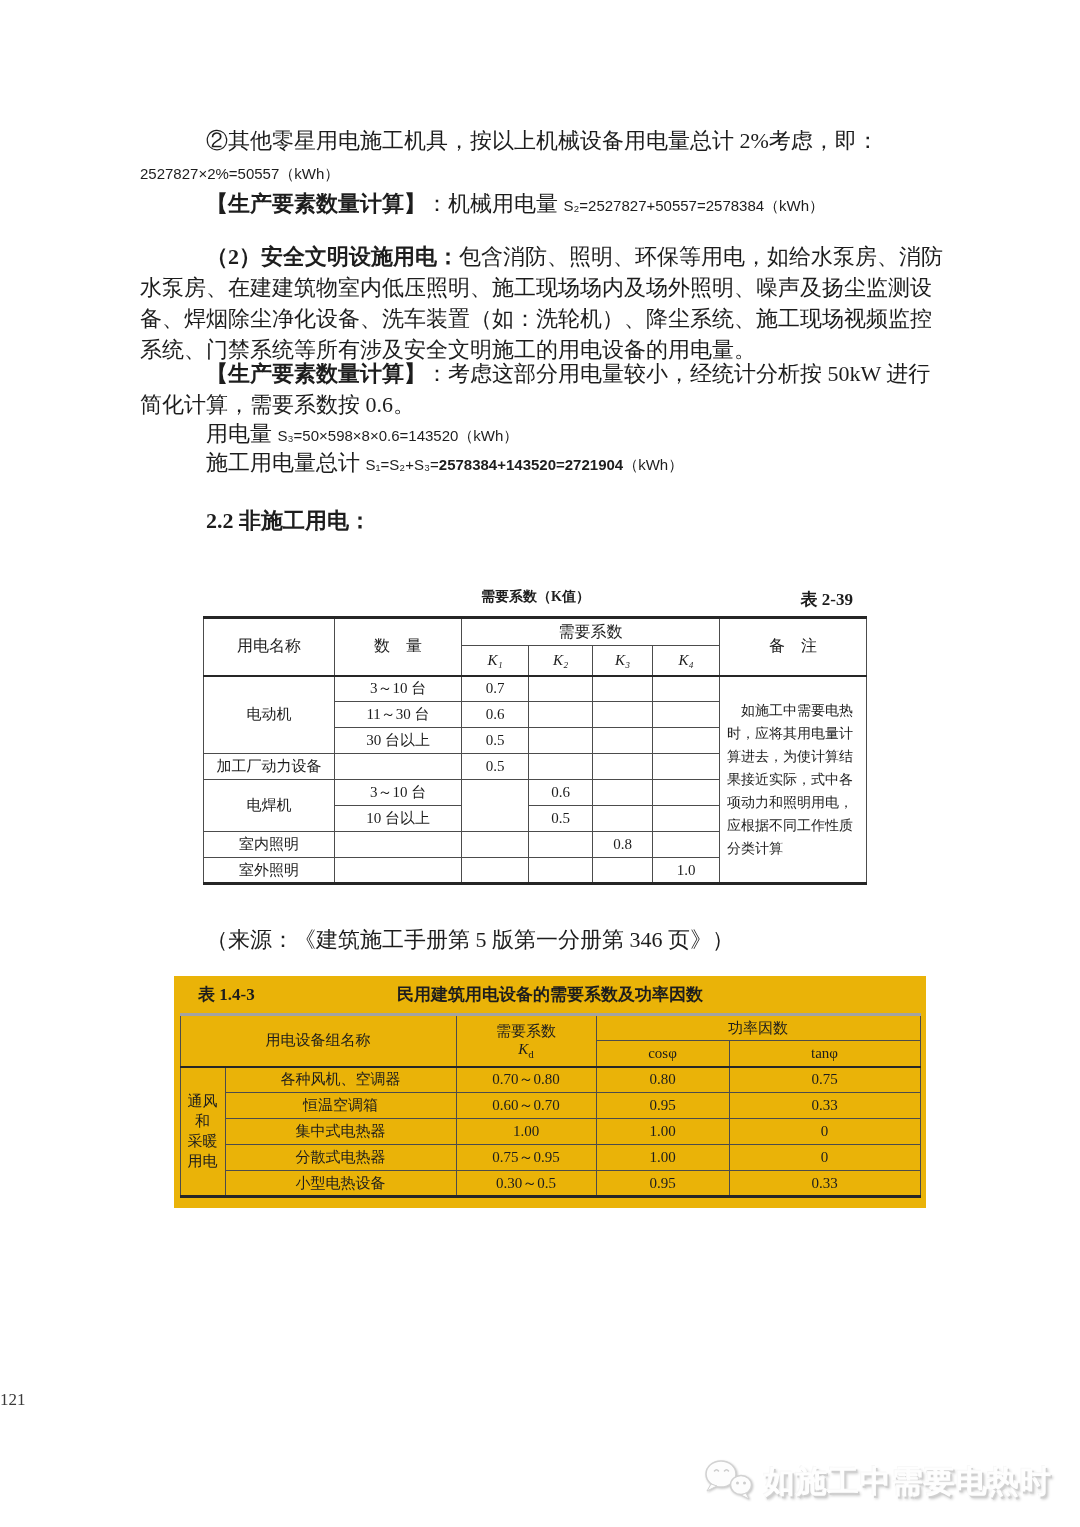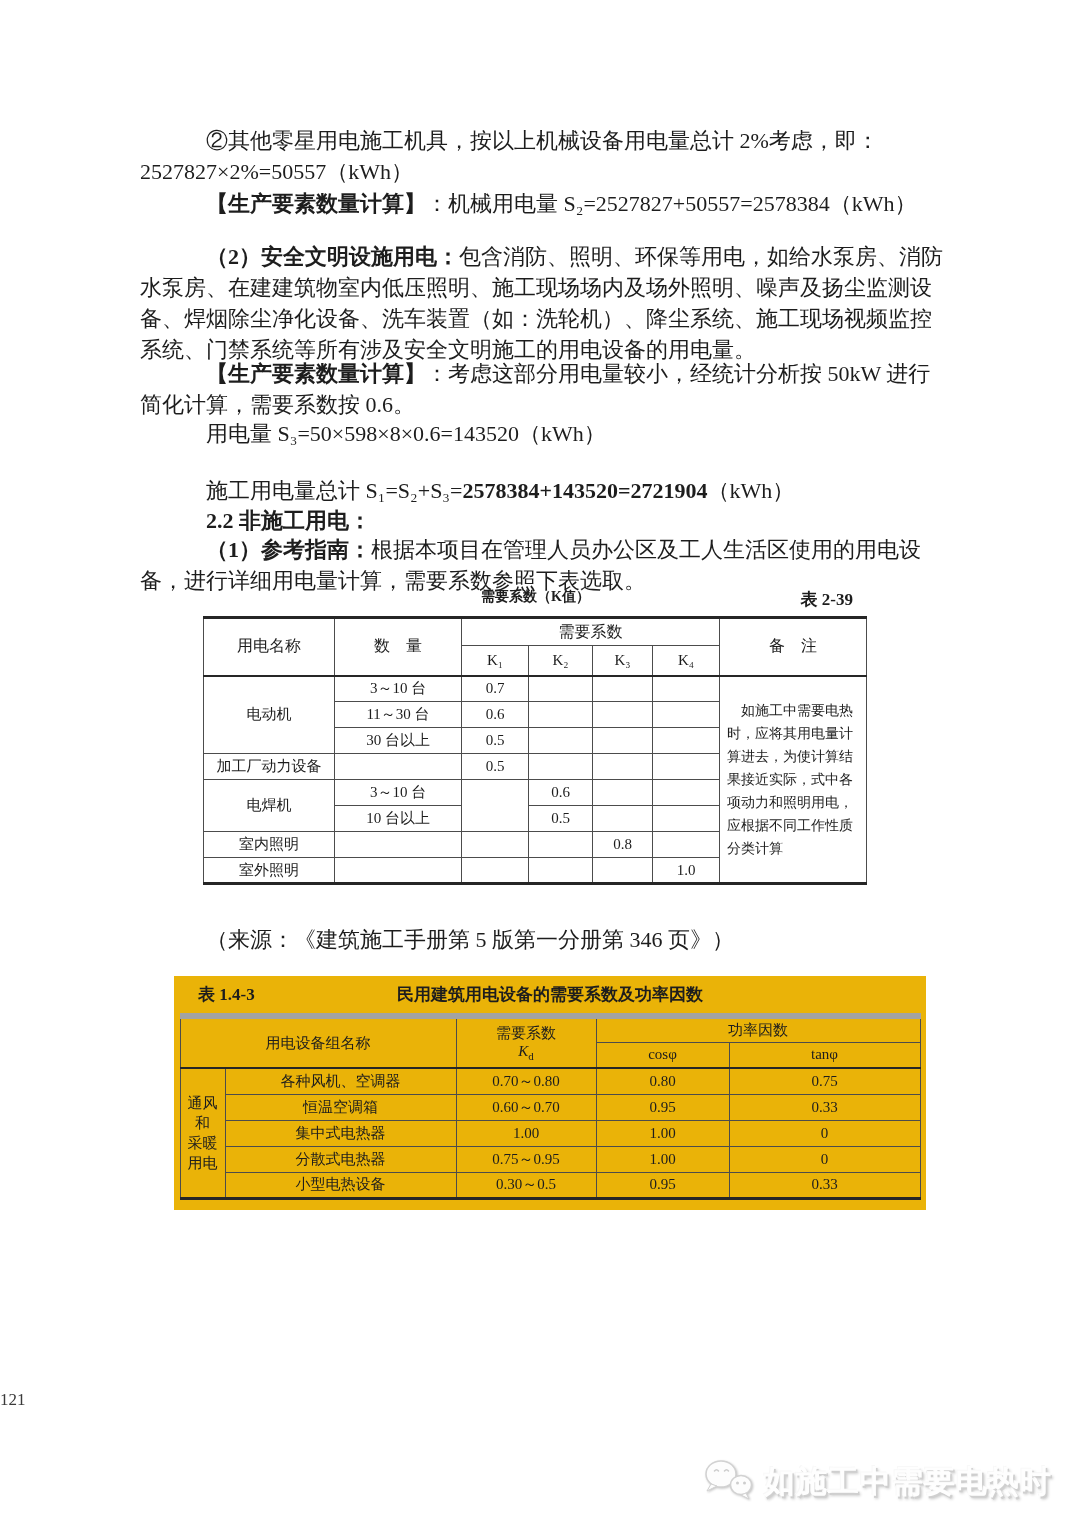--- a/index.html
+++ b/index.html
@@ -2,47 +2,47 @@
 <html><head>
 <meta charset="utf-8">
 <style>
   html,body{margin:0;padding:0;background:#e8e8e8;}
   .page{position:relative;width:1080px;height:1527px;background:#ffffff;margin:0 auto;
         font-family:"Liberation Serif","DejaVu Serif",serif;color:#1d1d1d;overflow:hidden;}
   .blk{position:absolute;left:140px;width:806px;font-size:22px;line-height:31px;}
   .blk p{margin:0;}
   .ind{text-indent:66px;}
   .b{font-weight:bold;}
-  .frm{font-family:Liberation Serif, serif;font-size:22px;}
+  .frm{font-family:Liberation Sans, sans-serif;font-size:15px;}
 
   
   .t1cap{position:absolute;left:204px;top:588px;width:663px;height:26px;}
   .t1cap .c{position:absolute;left:0;top:0;width:100%;text-align:center;font-weight:bold;font-size:14px;}
   .t1cap .tag{position:absolute;right:14px;top:0;font-weight:bold;font-size:17px;}
   .t1blk{position:absolute;left:203px;top:616px;}
   table.t1{border-collapse:collapse;table-layout:fixed;width:663px;
            border-top:3px solid #262626;border-bottom:3px solid #262626;}
   table.t1 th,table.t1 td{border:1px solid #4c4c4c;font-weight:normal;text-align:center;
            vertical-align:middle;padding:0;overflow:hidden;}
   table.t1 tr{height:26px;}
   table.t1 tr.h1{height:28px;}
   table.t1 tr.h2{height:30px;}
   table.t1 th{font-size:16px;}
   table.t1 th.sep, table.t1 tr.h2 th{border-bottom:2px solid #262626;}
-  table.t1 .kh{font-size:15px;}
+  table.t1 .kh{font-style:italic;font-size:15px;}
   table.t1 td{font-size:15px;}
   table.t1 td.note{font-size:14px;line-height:23px;text-align:left;padding:5px 7px;text-indent:14px;}
 
   
   .t2wrap{position:absolute;left:174px;top:976px;width:752px;background:#eab308;padding:5px 0 10px;}
   .t2cap{position:relative;height:30px;font-weight:bold;font-size:17px;}
   .t2cap .no{position:absolute;left:24px;top:2px;}
   .t2cap .c{position:absolute;left:0;top:2px;width:100%;text-align:center;}
   table.t2{border-collapse:collapse;table-layout:fixed;width:740px;margin:2px auto 0;
-           border-top:6px solid #a3a3a3;border-bottom:3px solid #262626;}
+           border-top:3px solid #a3a3a3;border-bottom:3px solid #262626;}
   table.t2 th,table.t2 td{border:1px solid #4c4c4c;font-weight:normal;text-align:center;
            vertical-align:middle;padding:0;overflow:hidden;}
   table.t2 tr{height:26px;}
   table.t2 th{font-size:15px;}
   table.t2 th.sep{border-bottom:2px solid #262626;}
   table.t2 td{font-size:15px;}
   table.t2 td.grp{white-space:pre-line;line-height:20px;font-size:15px;}
   .kdk{font-style:italic;}
   .kdk sub{font-size:11px;font-style:normal;}
 
@@ -82,35 +82,30 @@
       <span class="b">【生产要素数量计算】</span><span>：考虑这部分用电量较小，经统计分析按 50kW 进行简化计算，需要系数按 0.6。</span>
     </p>
   </div>
 
   <div class="blk" style="top:418px;">
     <p class="ind">
       <span>用电量 </span><span class="frm">S₃=50×598×8×0.6=143520（kWh）</span>
     </p>
   </div>
 
-  <div class="blk" style="top:447px;margin-top:28px;">
+  <div class="blk" style="top:447px;">
     <p class="ind">
       <span>施工用电量总计 </span><span class="frm">S₁=S₂+S₃=</span><span class="frm b">2578384+143520=2721904</span><span class="frm">（kWh）</span>
     </p>
   </div>
 
   <div class="blk" style="top:505px;">
     <p class="ind b">2.2 非施工用电：</p>
   </div>
 
-  <div class="blk" style="top:534px;">
-    <p class="ind">
-      <span class="b">（1）参考指南：</span><span>根据本项目在管理人员办公区及工人生活区使用的用电设备，进行详细用电量计算，需要系数参照下表选取。</span>
-    </p>
-  </div>
 
   <div class="t1cap">
     <span class="c">需要系数（K值）</span>
     <span class="tag">表 2-39</span>
   </div>
 
   <div class="t1blk">
     <table class="t1">
       <colgroup>
         <col style="width:131px">

